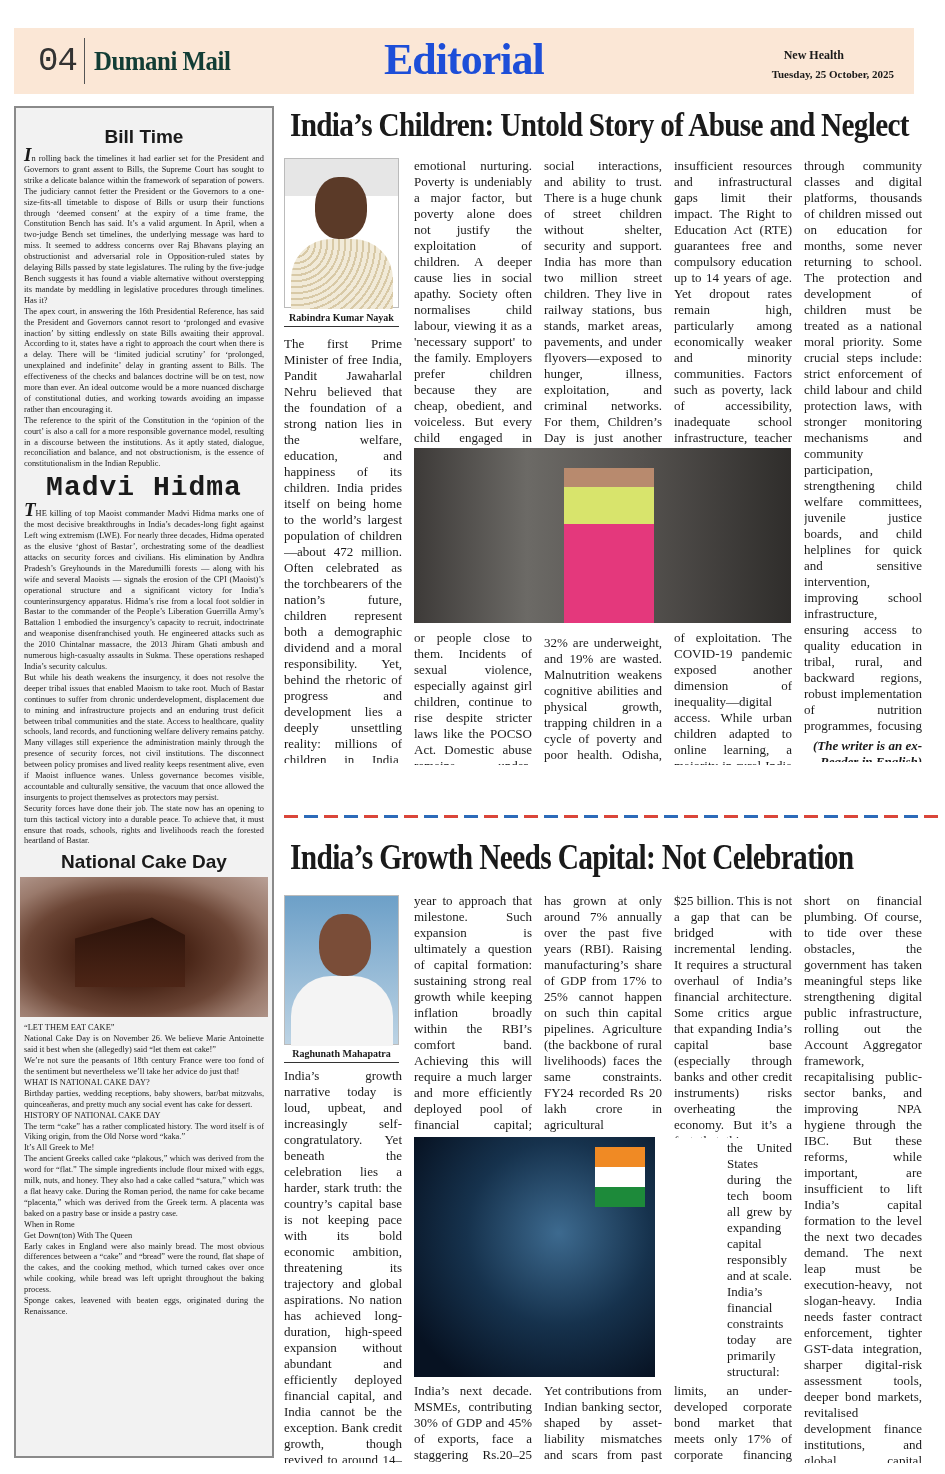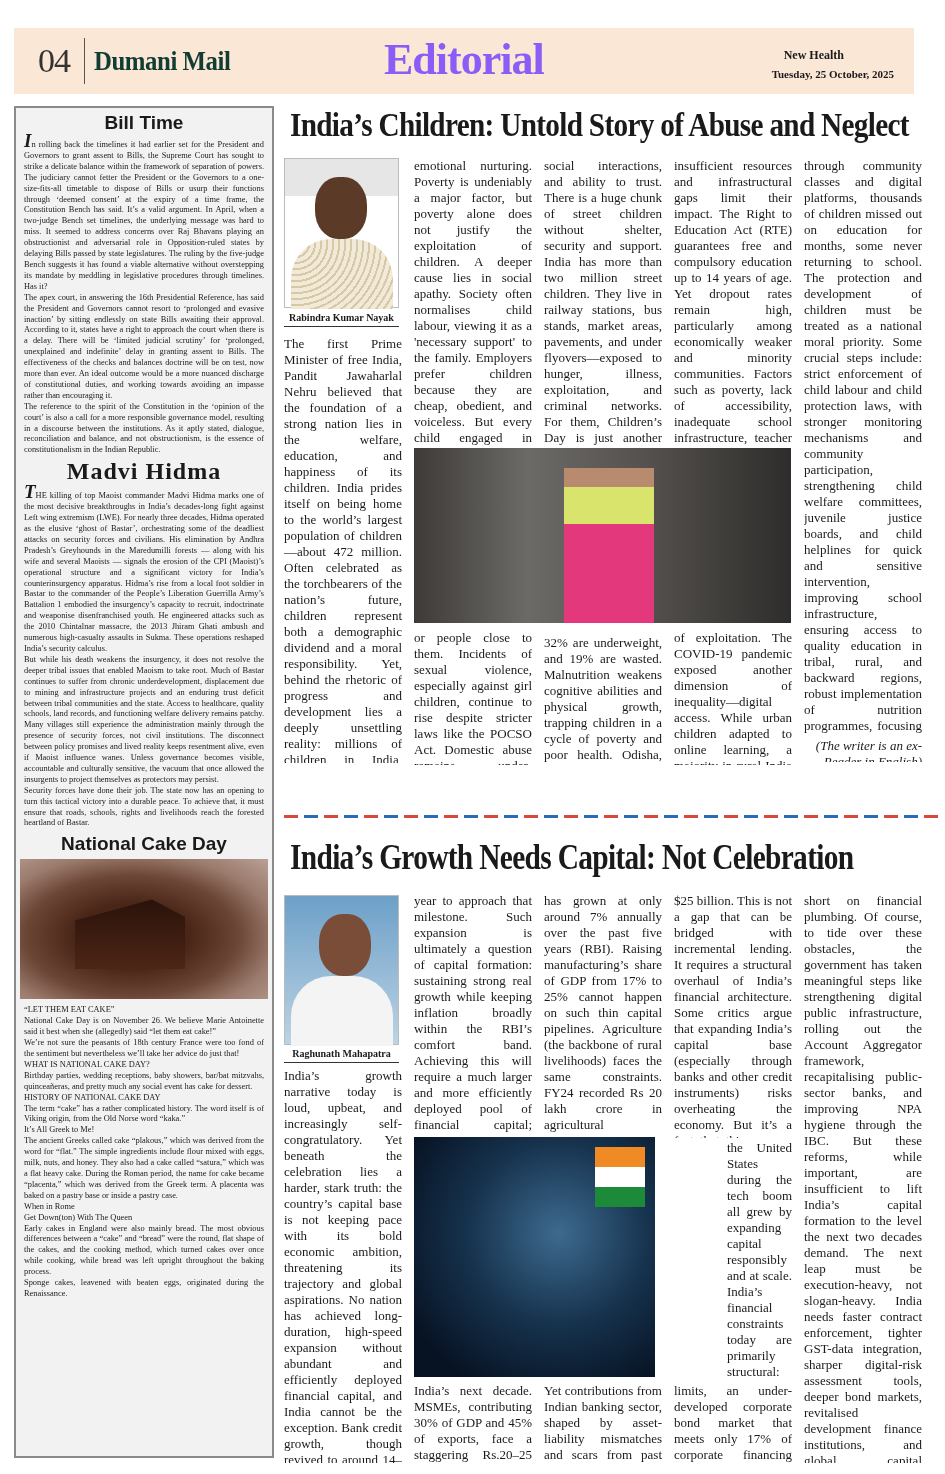--- a/index.html
+++ b/index.html
@@ -1,46 +1,46 @@
 <!DOCTYPE html>
 <html><head>
 <meta charset="utf-8">
 <style>
 *{box-sizing:border-box;margin:0;padding:0}
 body{width:945px;height:1474px;background:#fff;font-family:"Liberation Serif",serif;color:#1a1a1a;position:relative;overflow:hidden}
 .masthead{position:absolute;left:14px;top:28px;width:900px;height:66px;background:#fbe7d6;}
-.pg{position:absolute;left:24px;top:14px;font-family:Liberation Serif, serif;font-size:34px;font-weight:300;color:#333;letter-spacing:-1px}
+.pg{position:absolute;left:24px;top:14px;font-family:Liberation Mono, monospace;font-size:34px;font-weight:300;color:#333;letter-spacing:-1px}
 .vsep{position:absolute;left:70px;top:10px;width:1px;height:46px;background:#555}
 .paper{position:absolute;left:80px;top:18px;font-size:27px;font-weight:bold;color:#123d35;letter-spacing:-0.5px;transform:scaleX(0.92);transform-origin:left}
-.section{position:absolute;left:370px;top:6px;font-size:44px;font-weight:bold;color:#8b5cf6;letter-spacing:-1px}
+.section{position:absolute;left:370px;top:6px;font-size:44px;font-weight:bold;color:#1d4ed8;letter-spacing:-1px}
 .city{position:absolute;right:70px;top:20px;font-size:12px;font-weight:bold}
 .date{position:absolute;right:20px;top:40px;font-size:11px;font-weight:bold}
-.leftcol{position:absolute;left:14px;top:106px;width:260px;height:1352px;background:#f2f2f2;border:2px solid #8a8a8a;padding:2px 8px}
+.leftcol{position:absolute;left:14px;top:106px;width:260px;height:1352px;background:#f2f2f2;border:2px solid #8a8a8a;padding:16px 8px}
 .lh{text-align:center;font-family:"Liberation Sans",sans-serif;font-weight:bold;font-size:19px;margin:2px 0 1px}
-.lh.big{font-family:Liberation Serif, serif;font-size:24px;letter-spacing:1px}
+.lh.big{font-family:Liberation Mono, monospace;font-size:28px;letter-spacing:1px}
 .lt{font-size:8.4px;line-height:10.9px;text-align:justify}
 .dropcap{font-size:19px;font-style:italic;font-weight:bold;line-height:12px}
 .cakeimg{height:140px;margin:4px -4px 6px;background:radial-gradient(ellipse at 45% 55%,#3b1d12 0%,#4a2618 30%,#6b4535 55%,#9a7a6c 75%,#b9a096 100%);position:relative}
 .cakeimg::after{content:"";position:absolute;left:55px;top:40px;width:110px;height:70px;background:linear-gradient(#2a120a,#4d2516);clip-path:polygon(0 30%,70% 0,100% 25%,100% 100%,0 100%);}
 .h1{position:absolute;left:290px;top:106px;font-size:34px;font-weight:bold;letter-spacing:-0.8px;transform:scaleX(0.86);transform-origin:left;white-space:nowrap}
 .photo1{position:absolute;left:284px;top:158px;width:115px;height:150px;background:linear-gradient(#e6e6e6 0 25%,#fff 25%);border:1px solid #bbb}
 .face{position:absolute;left:30px;top:18px;width:52px;height:62px;border-radius:45%;background:#5b3a28}
 .shirt{position:absolute;left:6px;top:80px;width:102px;height:70px;border-radius:40px 40px 0 0;background:repeating-radial-gradient(circle at 5px 5px,#d8c9a6 0 2px,#f1ead8 2px 6px)}
 .cap{position:absolute;font-size:10px;font-weight:bold;text-align:center;border-bottom:1px solid #333;padding-bottom:3px}
 .txt{position:absolute;font-size:13px;line-height:16px;text-align:justify;overflow:hidden}
 .girl{position:absolute;left:414px;top:448px;width:377px;height:175px;background:linear-gradient(90deg,#3d3a38,#6c6a66 30%,#55524f 60%,#2f2d2b);overflow:hidden}
 .girl .p{position:absolute;left:150px;top:20px;width:90px;height:160px;background:linear-gradient(#b88a6e 0 12%,#d8e46c 12% 35%,#e4387c 35%)}
 .dash{position:absolute;left:284px;width:656px;height:3px;background:repeating-linear-gradient(90deg,#d9463a 0 14px,#fff 14px 20px,#2c6bb8 20px 34px,#fff 34px 40px)}
 .h2{position:absolute;left:290px;top:838px;font-size:35px;font-weight:bold;letter-spacing:-0.8px;transform:scaleX(0.84);transform-origin:left;white-space:nowrap}
 .photo2{position:absolute;left:284px;top:895px;width:115px;height:150px;background:linear-gradient(#6da0c8,#bcd3e4);border:1px solid #bbb}
 .photo2 .face{background:#7a4d38;left:34px;top:18px}
 .photo2 .shirt{background:#f4f4f4}
 .tech{position:absolute;left:414px;top:1137px;width:241px;height:240px;background:radial-gradient(circle at 60% 40%,#3d6a8f,#16324d 45%,#071222 85%);overflow:hidden}
 .flag{position:absolute;right:10px;top:10px;width:50px;height:60px;background:linear-gradient(#f08a24 0 33%,#fff 33% 66%,#1d8a3a 66%)}
-.sig{font-style:italic;font-weight:normal;text-align:right}
+.sig{font-style:italic;font-weight:bold;text-align:right}
 </style>
 </head>
 <body>
 
 <div class="masthead">
   <span class="pg">04</span>
   <span class="vsep"></span>
   <span class="paper">Dumani Mail</span>
   <span class="section">Editorial</span>
   <span class="city">New Health</span>

